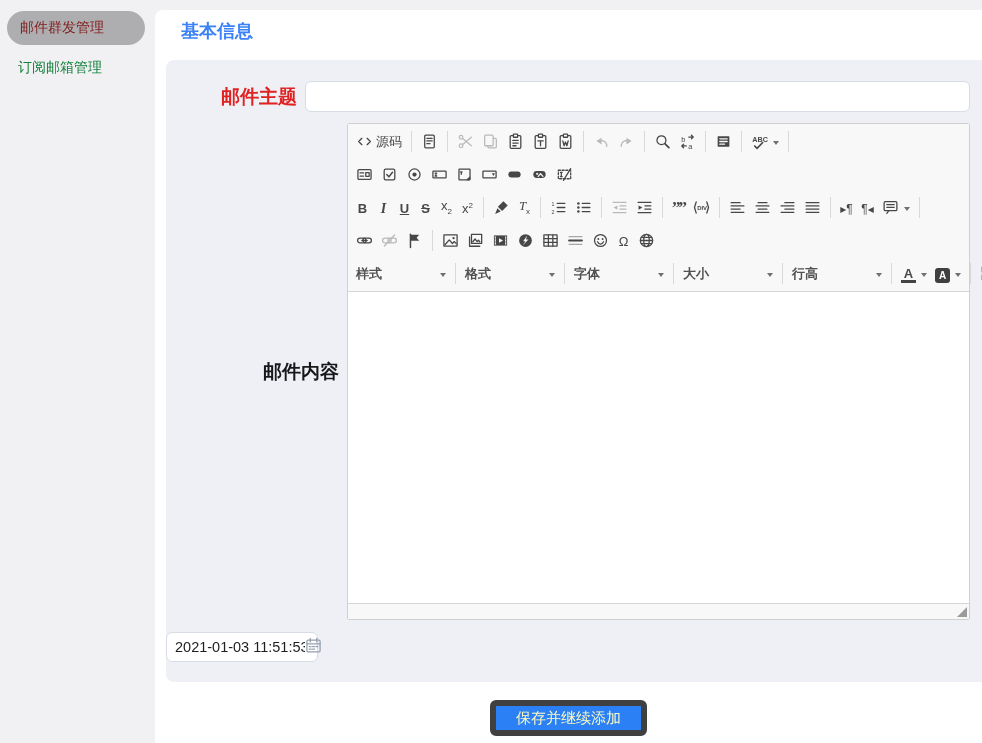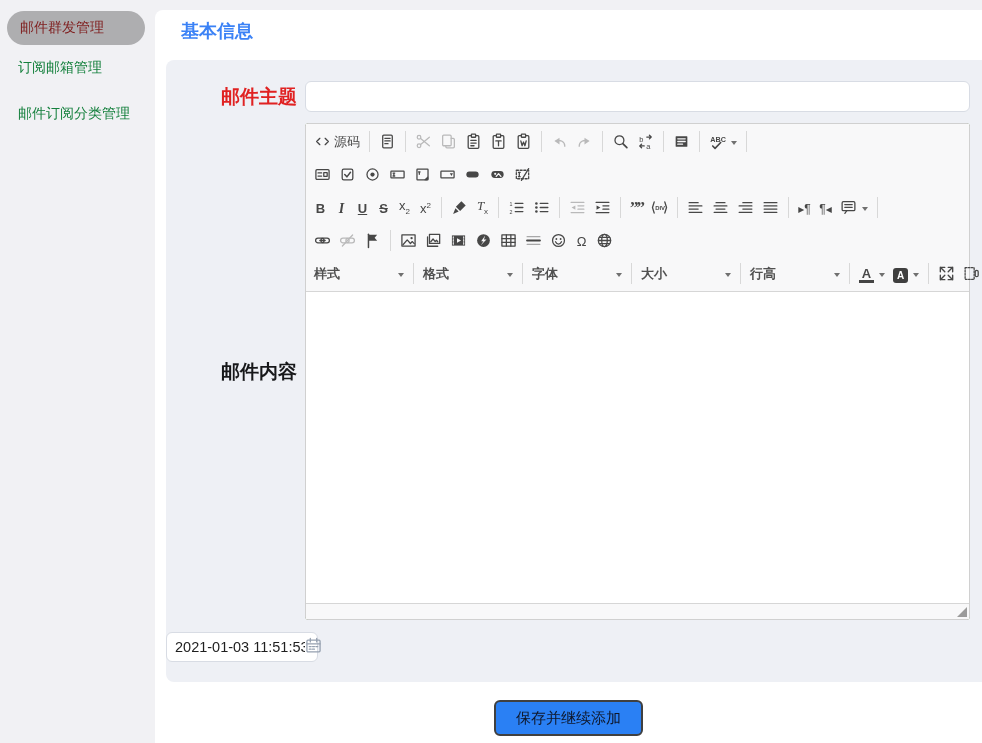--- a/index.html
+++ b/index.html
@@ -24,21 +24,21 @@
           font-size:19px;font-weight:bold;color:#17181a;flex:0 0 auto;}
   .flabel.req{color:#e02222;}
   .ffield{flex:1;min-width:0;}
   .row-subject{top:21px;}
   .row-subject .flabel{line-height:31px;}
   .subject-input{
     width:100%;box-sizing:border-box;height:31px;border:1px solid #d8dce4;border-radius:6px;
     background:#fff;outline:none;padding:0 10px;font-size:14px;color:#222;
   }
   .row-content{top:63px;height:497px;}
-  .row-content .flabel{display:flex;align-items:center;justify-content:flex-end;}
+  .row-content .flabel{display:flex;align-items:center;justify-content:flex-end;margin-left:42px;}
   .row-time{top:572px;}
   .row-time .flabel{line-height:30px;}
   .time-wrap{
     display:inline-flex;align-items:center;height:30px;box-sizing:border-box;
     background:#fff;border:1px solid #d8dce4;border-radius:6px;padding:0 6px 0 8px;width:152px;
   }
   .time-wrap input{
     border:none;outline:none;background:transparent;font-size:14.5px;color:#1f1f1f;
     width:130px;font-family:"Liberation Sans",sans-serif;padding:0;
   }
@@ -62,30 +62,29 @@
          padding:2px 4px;border-radius:3px;cursor:pointer;flex:0 0 auto;font-weight:bold;}
   .combo .tb-label{color:#515151;}
   .ed-content{flex:1;background:#fff;cursor:text;}
   .ed-footer{flex:0 0 15px;background:#f8f8f9;border-top:1px solid #d6d6d6;position:relative;}
   .resize-handle{position:absolute;right:2px;bottom:2px;width:0;height:0;
                  border-left:10px solid transparent;border-bottom:10px solid #9b9b9b;cursor:se-resize;}
   
   .btn-row{position:absolute;left:0;right:0;top:690px;display:flex;justify-content:center;gap:13px;}
   .btn{height:36px;border-radius:6px;font-size:15px;display:inline-flex;align-items:center;
        justify-content:center;cursor:pointer;box-sizing:border-box;font-family:"Liberation Sans",sans-serif;}
-  .btn-primary{background:#2a80f4;color:#0f172a;border:2px solid #404040;padding:0 20px;}
+  .btn-primary{background:#2a80f4;color:#fef9c3;border:6px solid #404040;padding:0 20px;}
   .btn-plain{background:#fff;color:#3a3a3c;border:1px solid #dcdfe6;padding:0 44px;}
 </style>
 </head>
 <body>
 
 <div class="sidebar">
   <div class="side-item active">邮件群发管理</div>
   <div class="side-item">订阅邮箱管理</div>
-  <div class="side-item">邮件订阅分类管理</div>
 </div>
 
 <div class="main">
   <div class="page-title">基本信息</div>
 
   <div class="panel">
 
     <div class="frow row-subject">
       <div class="flabel req">邮件主题</div>
       <div class="ffield">

